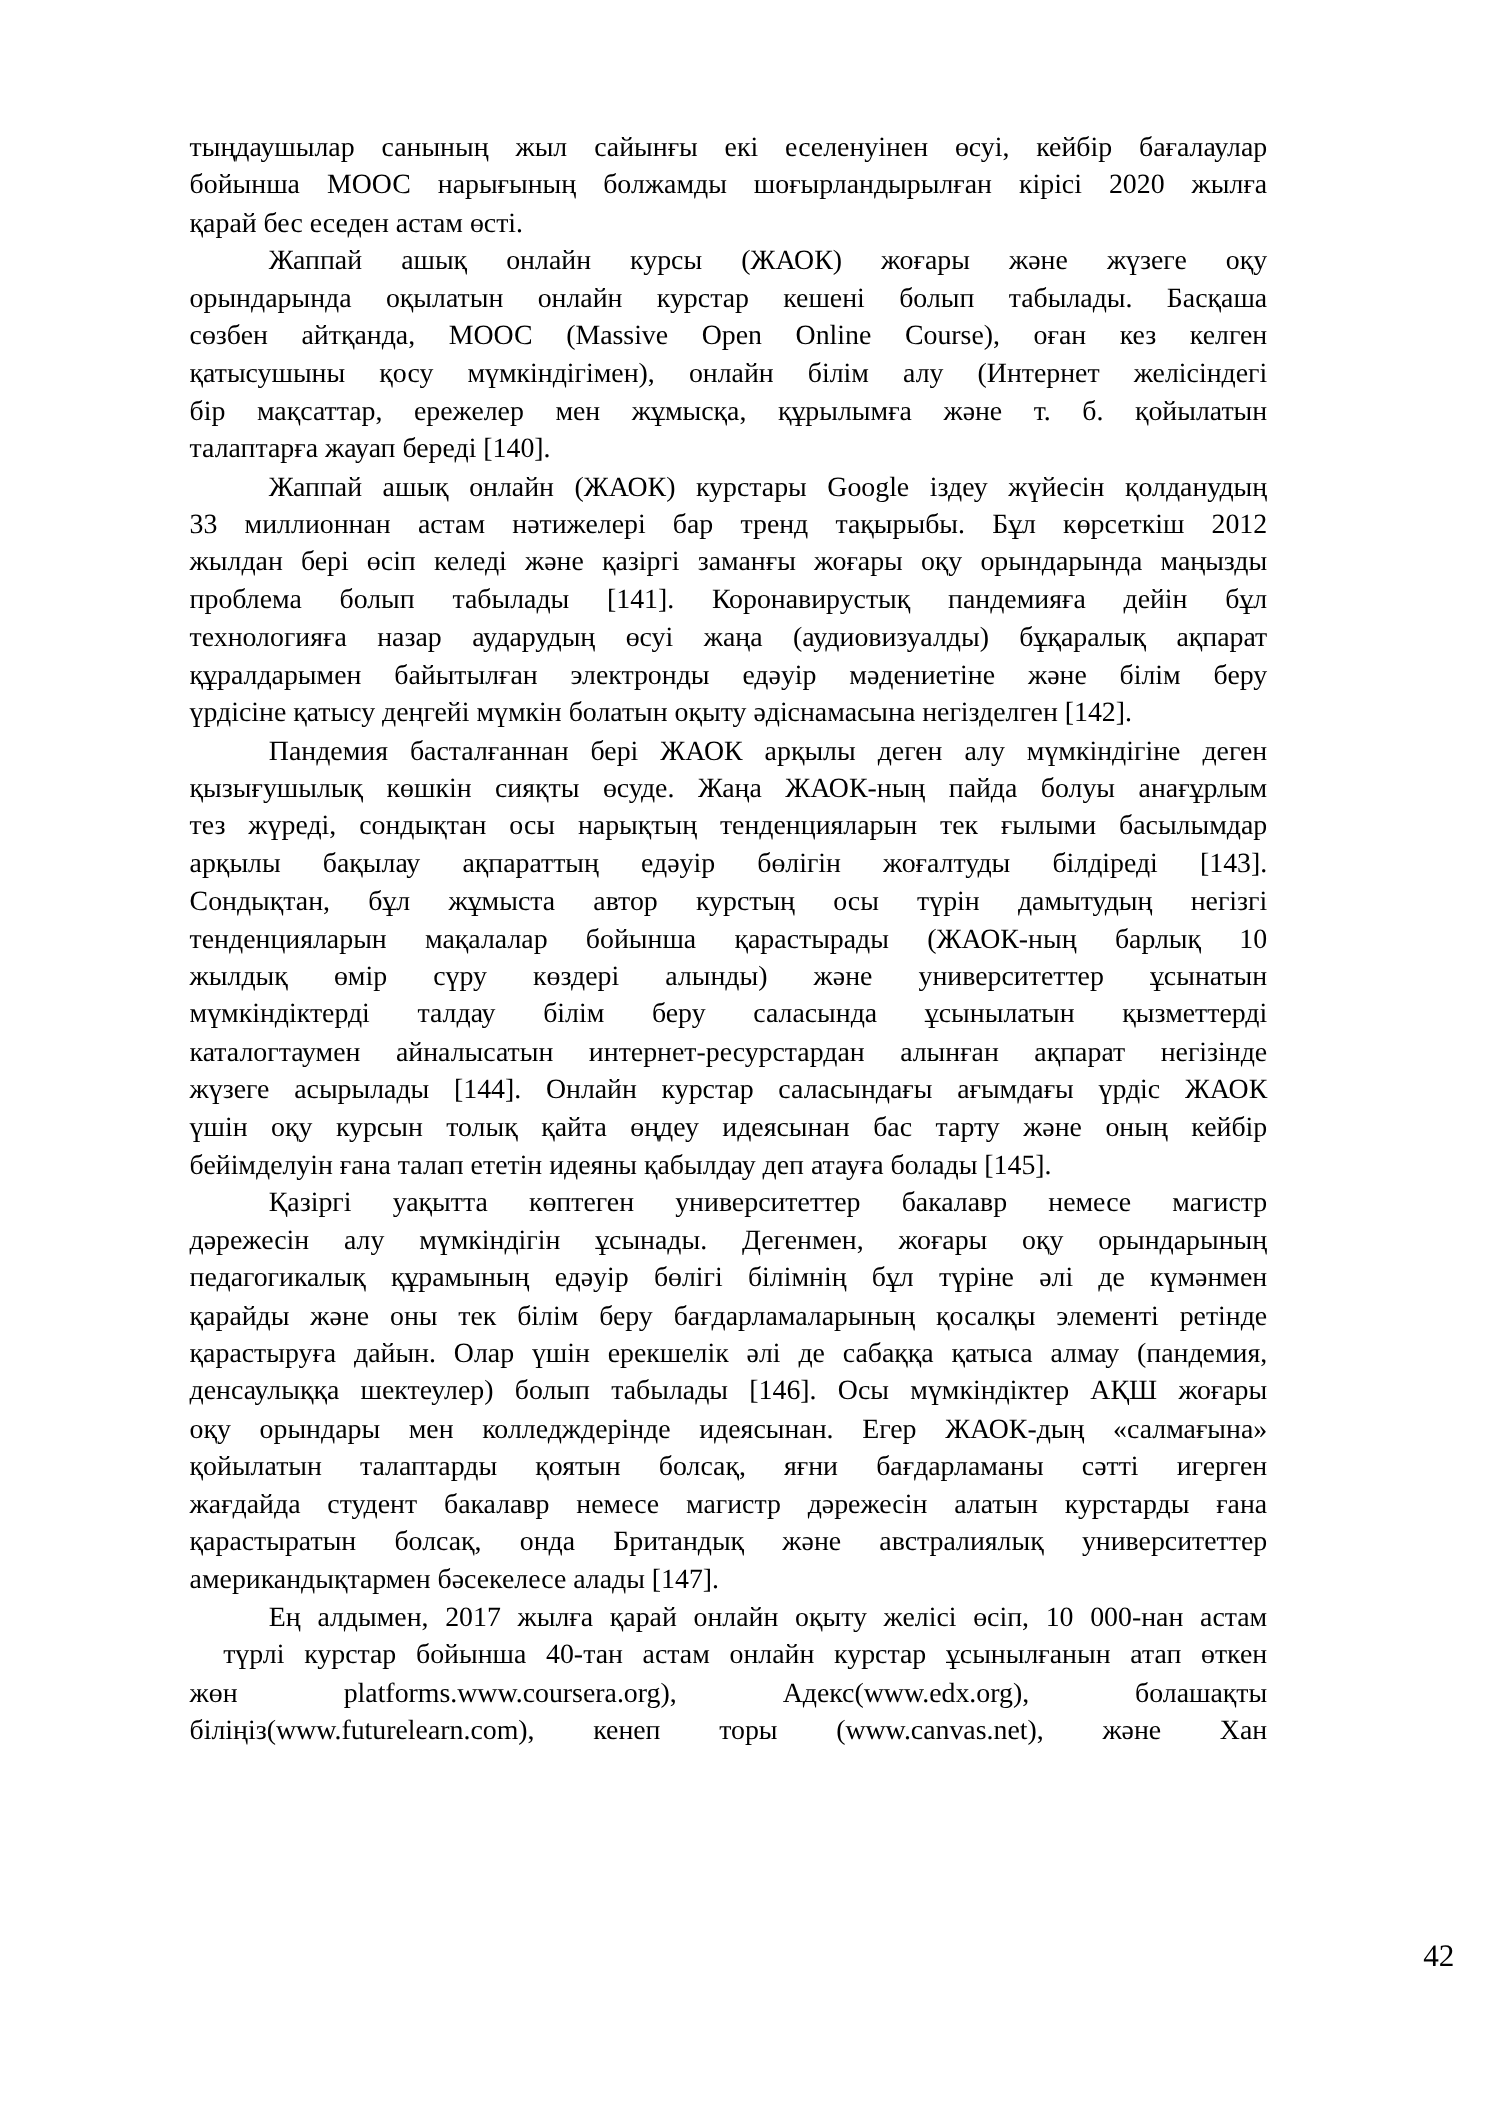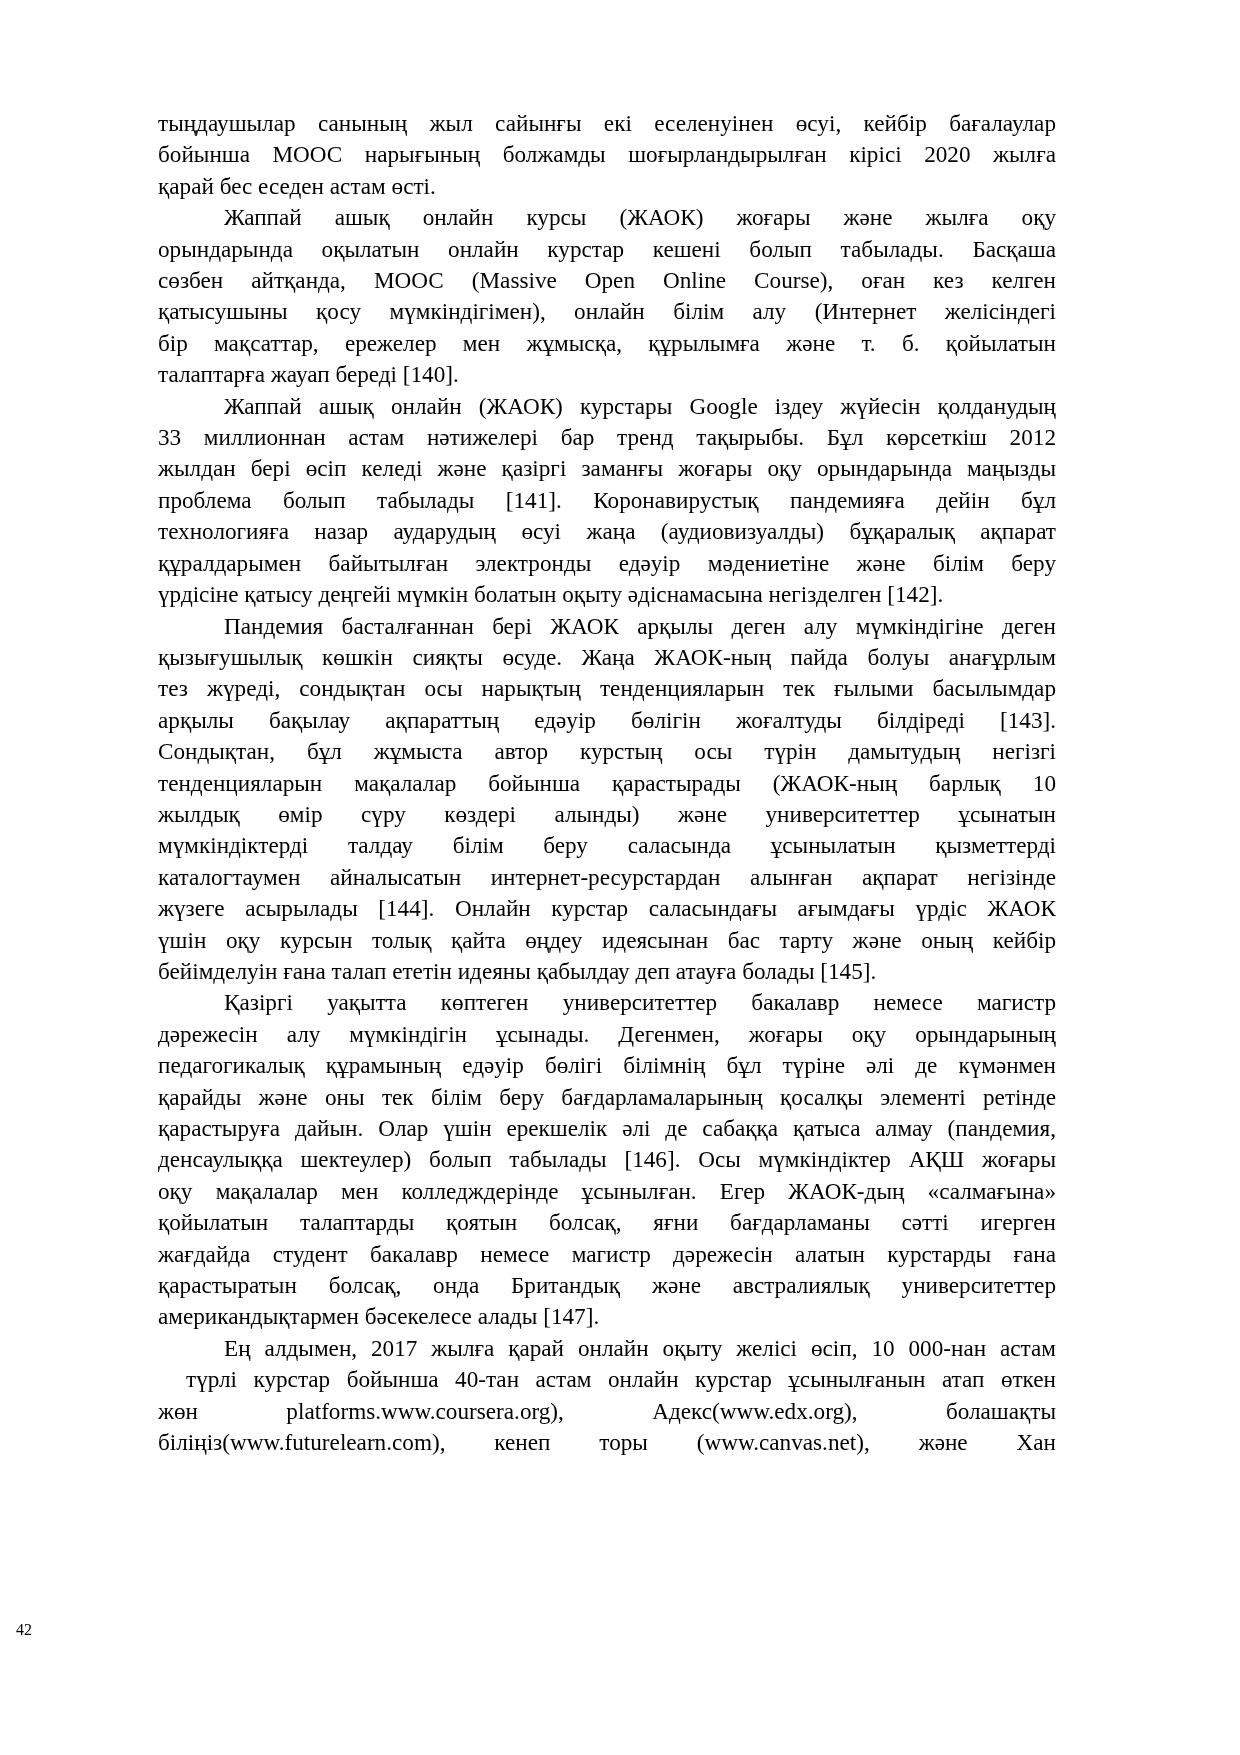--- a/index.html
+++ b/index.html
@@ -37,39 +37,39 @@
       overflow: visible;
     }
     .para .line.last {
       text-align-last: left;
     }
     .para .line.indent {
       text-indent: 66px;
     }
     .page-number {
       position: absolute;
-      left: 16px;
+      left: 0;
       width: 1212px;
       top: 1616px;
-      text-align: left;
-      font-size: 16px;
+      text-align: right;
+      font-size: 26px;
       line-height: 28px;
     }
   </style>
 </head>
 <body>
 
 <div class="page">
   <p class="para">
     <span class="line"><span style="white-space: nowrap; display: inline; word-spacing: 0px;">тыңдаушылар санының жыл сайынғы екі еселенуінен өсуі, кейбір бағалаулар</span></span>
     <span class="line"><span style="white-space: nowrap; display: inline; word-spacing: 0px;">бойынша МООС нарығының болжамды шоғырландырылған кірісі 2020 жылға</span></span>
     <span class="line last" style="white-space: nowrap;">қарай бес еседен астам өсті.</span>
   </p>
   <p class="para">
-    <span class="line indent"><span style="white-space: nowrap; display: inline; word-spacing: 0px;">Жаппай ашық онлайн курсы (ЖАОК) жоғары және жылға оқу</span></span>
+    <span class="line indent"><span style="white-space: nowrap; display: inline; word-spacing: 0px;">Жаппай ашық онлайн курсы (ЖАОК) жоғары және жүзеге оқу</span></span>
     <span class="line"><span style="white-space: nowrap; display: inline; word-spacing: 0px;">орындарында оқылатын онлайн курстар кешені болып табылады. Басқаша</span></span>
     <span class="line"><span style="white-space: nowrap; display: inline; word-spacing: 0px;">сөзбен айтқанда, МООС (Massive Open Online Course), оған кез келген</span></span>
     <span class="line"><span style="white-space: nowrap; display: inline; word-spacing: 0px;">қатысушыны қосу мүмкіндігімен), онлайн білім алу (Интернет желісіндегі</span></span>
     <span class="line"><span style="white-space: nowrap; display: inline; word-spacing: 0px;">бір мақсаттар, ережелер мен жұмысқа, құрылымға және т. б. қойылатын</span></span>
     <span class="line last" style="white-space: nowrap;">талаптарға жауап береді [140].</span>
   </p>
   <p class="para">
     <span class="line indent"><span style="white-space: nowrap; display: inline; word-spacing: 0px;">Жаппай ашық онлайн (ЖАОК) курстары Google іздеу жүйесін қолданудың</span></span>
     <span class="line"><span style="white-space: nowrap; display: inline; word-spacing: 0px;">33 миллионнан астам нәтижелері бар тренд тақырыбы. Бұл көрсеткіш 2012</span></span>
     <span class="line"><span style="white-space: nowrap; display: inline; word-spacing: 0px;">жылдан бері өсіп келеді және қазіргі заманғы жоғары оқу орындарында маңызды</span></span>
@@ -92,21 +92,21 @@
     <span class="line"><span style="white-space: nowrap; display: inline; word-spacing: 0px;">үшін оқу курсын толық қайта өңдеу идеясынан бас тарту және оның кейбір</span></span>
     <span class="line last" style="white-space: nowrap;">бейімделуін ғана талап ететін идеяны қабылдау деп атауға болады [145].</span>
   </p>
   <p class="para">
     <span class="line indent"><span style="white-space: nowrap; display: inline; word-spacing: 0px;">Қазіргі уақытта көптеген университеттер бакалавр немесе магистр</span></span>
     <span class="line"><span style="white-space: nowrap; display: inline; word-spacing: 0px;">дәрежесін алу мүмкіндігін ұсынады. Дегенмен, жоғары оқу орындарының</span></span>
     <span class="line"><span style="white-space: nowrap; display: inline; word-spacing: 0px;">педагогикалық құрамының едәуір бөлігі білімнің бұл түріне әлі де күмәнмен</span></span>
     <span class="line"><span style="white-space: nowrap; display: inline; word-spacing: 0px;">қарайды және оны тек білім беру бағдарламаларының қосалқы элементі ретінде</span></span>
     <span class="line"><span style="white-space: nowrap; display: inline; word-spacing: 0px;">қарастыруға дайын. Олар үшін ерекшелік әлі де сабаққа қатыса алмау (пандемия,</span></span>
     <span class="line"><span style="white-space: nowrap; display: inline; word-spacing: 0px;">денсаулыққа шектеулер) болып табылады [146]. Осы мүмкіндіктер АҚШ жоғары</span></span>
-    <span class="line"><span style="white-space: nowrap; display: inline; word-spacing: 0px;">оқу мақалалар мен колледждерінде ұсынылған. Егер ЖАОК-дың «салмағына»</span></span>
+    <span class="line"><span style="white-space: nowrap; display: inline; word-spacing: 0px;">оқу орындары мен колледждерінде идеясынан. Егер ЖАОК-дың «салмағына»</span></span>
     <span class="line"><span style="white-space: nowrap; display: inline; word-spacing: 0px;">қойылатын талаптарды қоятын болсақ, яғни бағдарламаны сәтті игерген</span></span>
     <span class="line"><span style="white-space: nowrap; display: inline; word-spacing: 0px;">жағдайда студент бакалавр немесе магистр дәрежесін алатын курстарды ғана</span></span>
     <span class="line"><span style="white-space: nowrap; display: inline; word-spacing: 0px;">қарастыратын болсақ, онда Британдық және австралиялық университеттер</span></span>
     <span class="line last" style="white-space: nowrap;">американдықтармен бәсекелесе алады [147].</span>
   </p>
   <p class="para">
     <span class="line indent"><span style="white-space: nowrap; display: inline; word-spacing: 0px;">Ең алдымен, 2017 жылға қарай онлайн оқыту желісі өсіп, 10 000-нан астам</span></span>
     <span class="line"><span style="white-space: nowrap; display: inline; word-spacing: 0px; margin-left: 28px;">түрлі курстар бойынша 40-тан астам онлайн курстар ұсынылғанын атап өткен</span></span>
     <span class="line"><span style="white-space: nowrap; display: inline; word-spacing: 0px;">жөн platforms.www.coursera.org), Адекс(www.edx.org), болашақты</span></span>
     <span class="line"><span style="white-space: nowrap; display: inline; word-spacing: 0px;">біліңіз(www.futurelearn.com), кенеп торы (www.canvas.net), және Хан</span></span>

